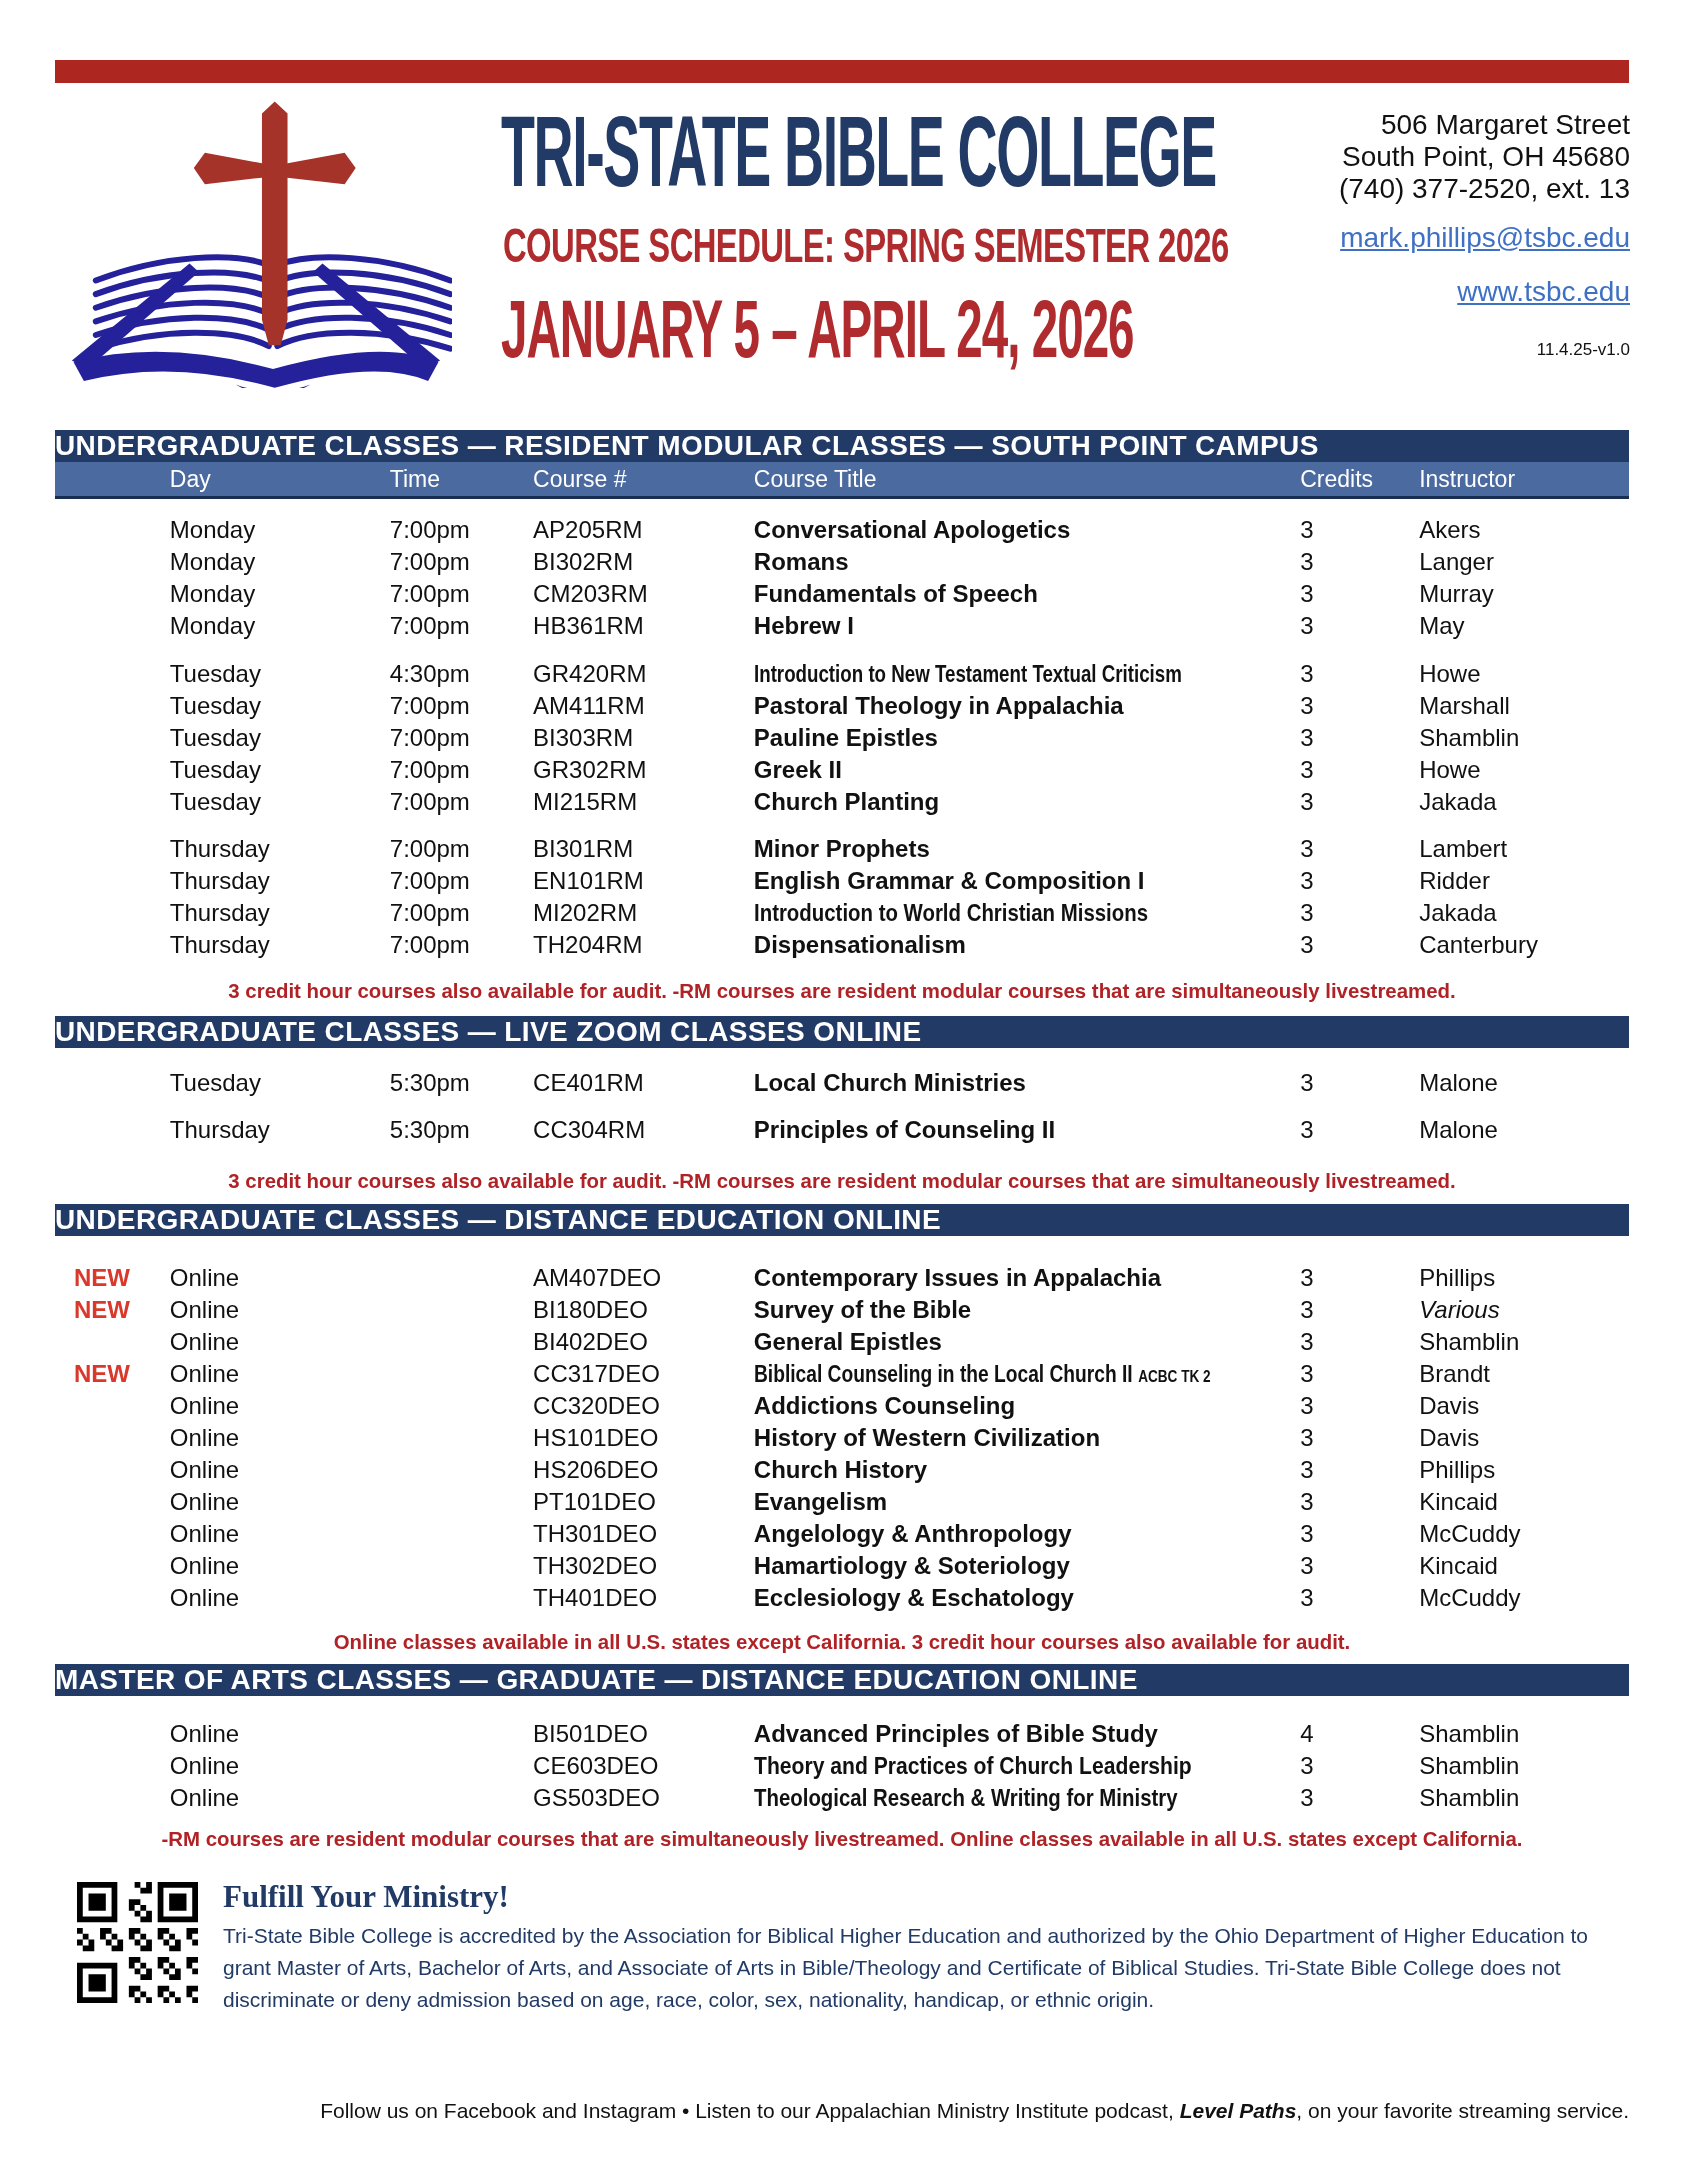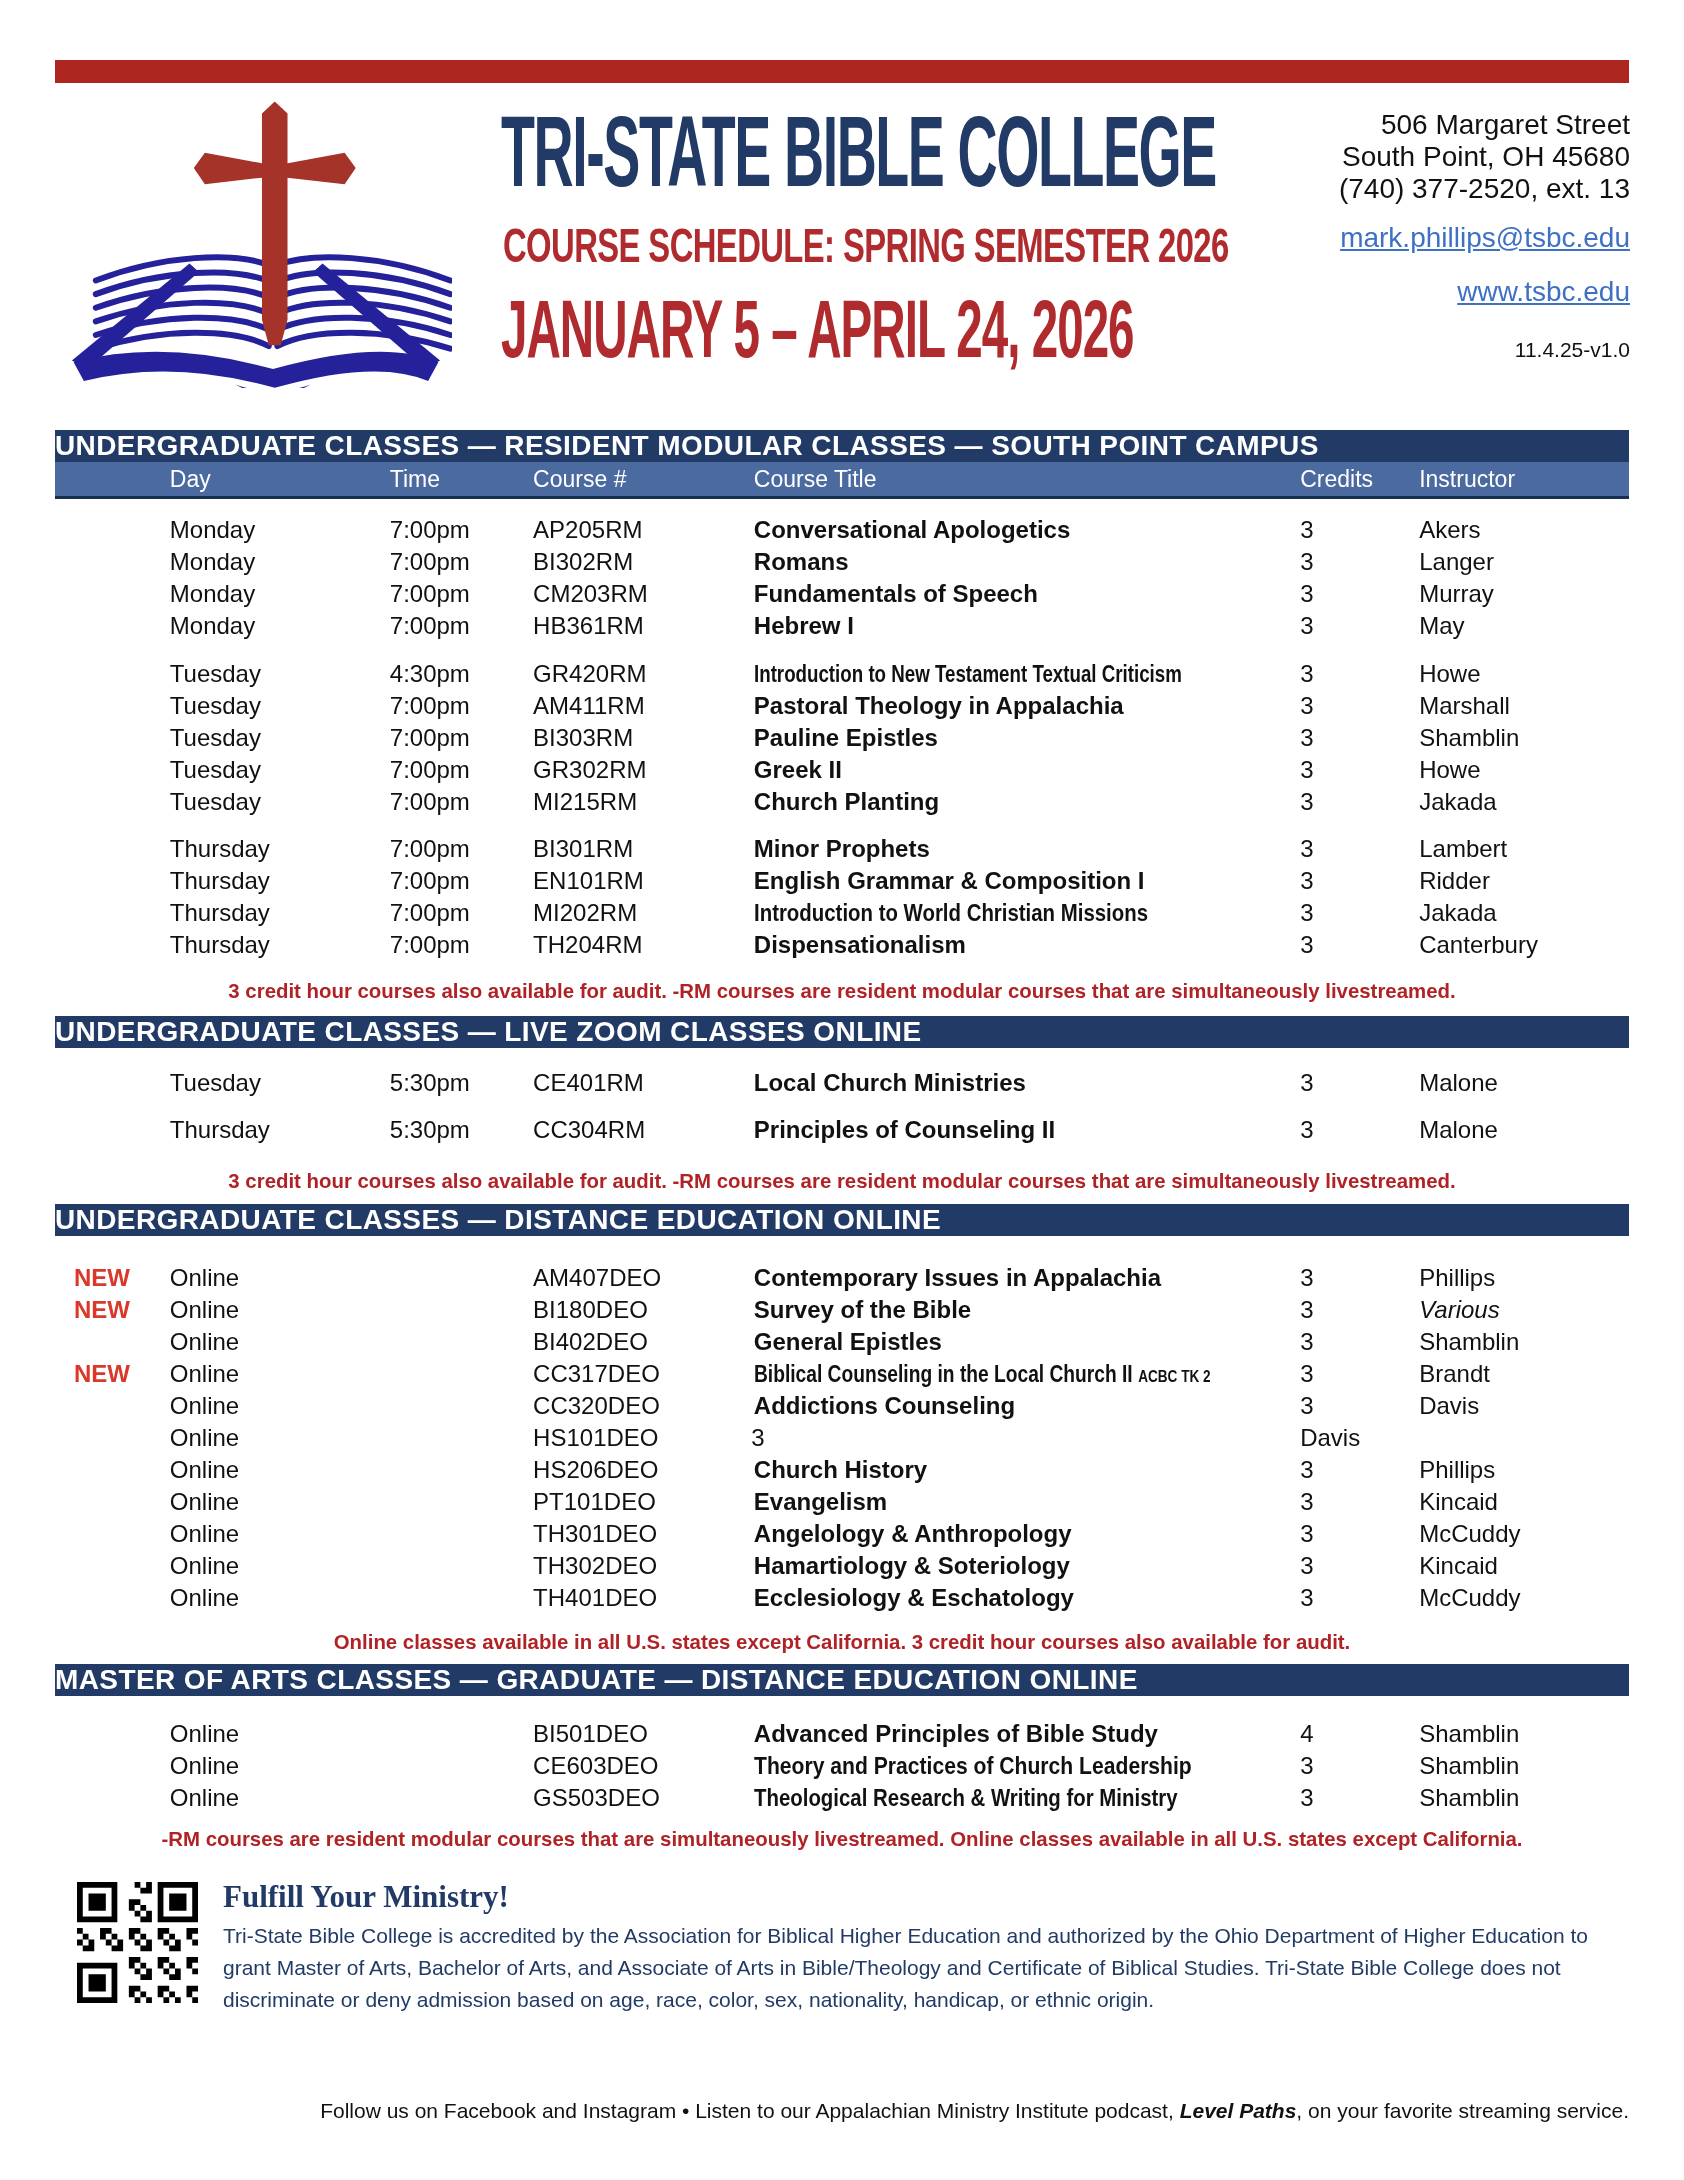--- a/index.html
+++ b/index.html
@@ -20,21 +20,21 @@
                    letter-spacing:-0.9px; color:var(--heading_red); font-weight:bold; }
   .schedule-line .sx { transform:scaleX(0.67); }
   .date-line     { position:absolute; left:501px; top:288px; margin:0; font-size:82px; line-height:1;
                    letter-spacing:-1.7px; color:var(--heading_red); font-weight:bold; }
   .date-line .sx { transform:scaleX(0.58); }
 
   .contact { position:absolute; right:55px; top:109px; text-align:right; font-size:28px; line-height:32px; color:#111; }
   .contact a { color:var(--link_blue); text-decoration:underline; cursor:pointer; }
   .contact .email   { margin-top:17px; }
   .contact .web     { margin-top:22px; }
-  .contact .version { margin-top:25.6px; font-size:21px; }
+  .contact .version { margin-top:25.6px; font-size:17px; }
 
   
   .section { position:absolute; left:55px; width:1574px; }
   .band { height:32px; background:var(--navy); color:#fff; font-weight:bold; font-size:28px;
           display:flex; align-items:center; letter-spacing:0.4px; white-space:nowrap; }
   .colhead, .row { display:grid; grid-template-columns:102px 226px 145px 213px 549px 119px 220px; align-items:center; }
   .colhead { height:37px; background:var(--column_blue); border-bottom:3.4px solid #182d52; color:#fff; font-size:23px; }
   .row { height:32px; font-size:24px; }
   .c-new     { padding-left:19px; color:var(--new_red); font-weight:bold; }
   .c-day     { padding-left:12.8px; }
@@ -317,20 +317,21 @@
               <div class="c-course cell">CC320DEO</div>
               <div class="c-title cell"><span class="fit"><span>Addictions Counseling</span></span></div>
               <div class="c-credits cell">3</div>
               <div class="c-instr cell">Davis</div>
             </div>
             <div class="row">
               <div class="c-new cell"></div>
               <div class="c-day cell">Online</div>
               <div class="c-time cell"></div>
               <div class="c-course cell">HS101DEO</div>
+              <div class="c-title cell"><span class="fit"><span>History of Western Civilization</span></span></div>
               <div class="c-credits cell">3</div>
               <div class="c-instr cell">Davis</div>
             </div>
             <div class="row">
               <div class="c-new cell"></div>
               <div class="c-day cell">Online</div>
               <div class="c-time cell"></div>
               <div class="c-course cell">HS206DEO</div>
               <div class="c-title cell"><span class="fit"><span>Church History</span></span></div>
               <div class="c-credits cell">3</div>

